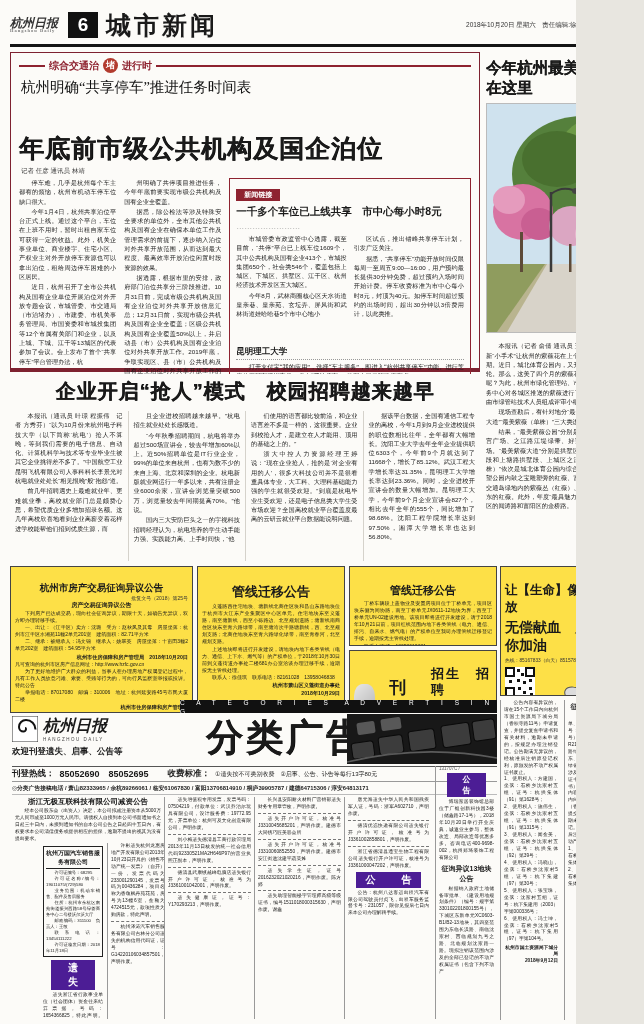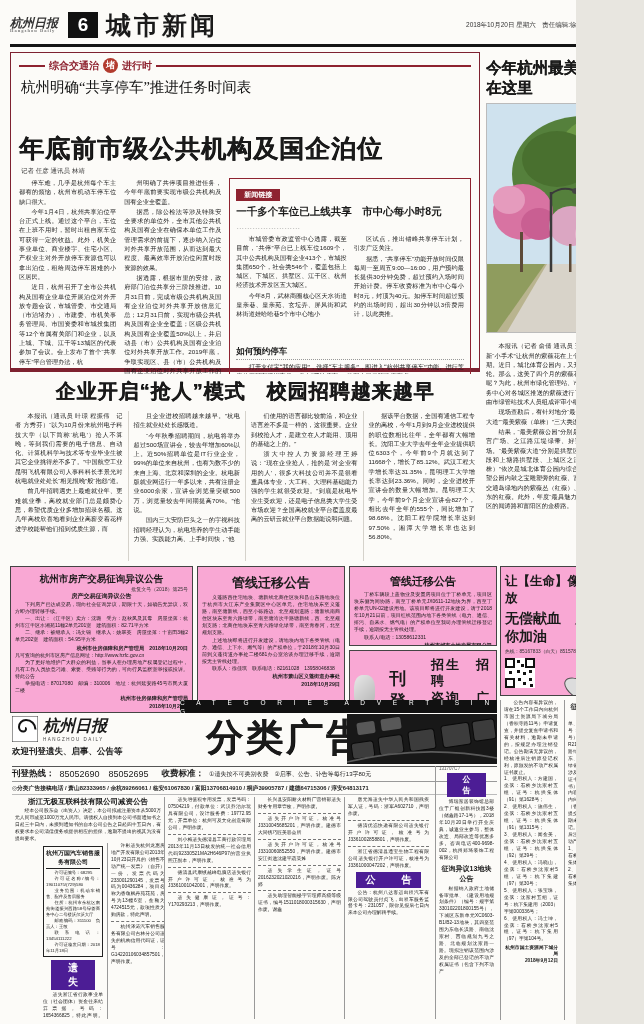--- a/index.html
+++ b/index.html
@@ -39,21 +39,21 @@
   .jobs{left:10px;top:376px;width:470px;height:186px;}
   .jobs-h{font-size:20px;font-weight:900;text-align:center;letter-spacing:1px;text-shadow:.4px 0 0 #000;margin:2px 0 6px 0;}
   .jobs-cols{display:flex;height:150px;overflow:hidden;}
   .jobs-col{width:25%;padding:0 5px;overflow:hidden;box-sizing:border-box;}
   .jobs-col + .jobs-col{border-left:1px solid #d5d2cb;}
   
   .ziwei{left:486px;top:58px;width:150px;height:504px;overflow:hidden;}
   .zw-h{font-size:15.5px;font-weight:900;line-height:1.3;text-shadow:.3px 0 0 #000;}
   .zw-photo{width:148px;height:228px;border:1px solid #bbb;margin:5px 0 4px 0;}
   
-  .box{border:1px solid #444;box-sizing:border-box;padding:6px 4px;background:#f9a8d4;overflow:hidden;}
+  .box{border:1px solid #444;box-sizing:border-box;padding:15px 4px;background:#fde047;overflow:hidden;}
   .fc{left:10px;top:566px;width:183px;height:147px;}
   .fc-title{font-size:9.5px;font-weight:900;text-align:center;}
   .fc-doc{font-size:5px;text-align:right;color:#333;}
   .fc-sub{font-size:6px;font-weight:bold;text-align:center;}
   .p5 p{margin:0;font-size:5px;line-height:1.42;text-align:justify;text-indent:2em;}
   .sig{font-size:5.2px;text-align:right;font-weight:bold;margin-top:1px;}
   .g1{left:197px;top:566px;width:148px;height:147px;}
   .gx-title{font-size:13px;font-weight:900;text-align:center;margin:1px 0 2px 0;}
   .g2{left:349px;top:566px;width:148px;height:80px;}
   .adbox{left:349px;top:650px;width:148px;height:63px;display:flex;flex-direction:column;}
@@ -71,21 +71,21 @@
   .cls-logo-row{display:flex;align-items:center;gap:5px;}
   .cls-logo-name{font-family:"Liberation Serif",serif;font-weight:bold;font-size:16px;font-style:italic;}
   .cls-logo-en{font-size:4.5px;letter-spacing:1.5px;color:#444;}
   .cls-welcome{font-size:8.5px;font-weight:900;margin-top:4px;}
   .cls-title{left:182px;top:713px;width:164px;height:50px;font-size:37px;font-weight:900;letter-spacing:3px;
              text-shadow:.6px 0 0 #000;display:flex;align-items:center;margin-left:24px;}
   .cls-photo{left:347px;top:714px;width:150px;height:50px;}
   .cls-hotrow{left:12px;top:766px;width:485px;height:14px;border-top:1px solid #555;border-bottom:1px solid #999;
               display:flex;align-items:center;gap:5px;}
   .hot-label{font-size:8.5px;font-weight:900;}
-  .hot-num{font-size:9px;font-weight:400;}
+  .hot-num{font-size:9px;font-weight:700;}
   .fee{font-size:6px;}
   .cls-agents{left:12px;top:782px;width:485px;height:12px;font-size:5.8px;font-weight:bold;
               display:flex;align-items:center;border-bottom:1px solid #bbb;}
   .cls-grid{left:12px;top:797px;width:420px;height:222px;display:flex;}
   .trk{overflow:hidden;padding:0 3px;box-sizing:border-box;}
   .trk + .trk{border-left:1px solid #999;}
   .p48 p{margin:0;font-size:4.8px;line-height:1.45;text-align:justify;text-indent:2em;}
   .sep{border-top:1px dashed #777;margin:2px 0;}
   .gray-head{background:#4c1d95;color:#fff;text-align:center;font-weight:bold;font-size:10px;
              letter-spacing:8px;padding:1px 0 1px 8px;margin:2px 8px;}
@@ -147,21 +147,21 @@
         <div class="nl-cols">
           <div class="nl-col p6">
             <p>市城管委市政监管中心透露，截至目前，“共停”平台已上线车位1609个，其中公共机构及国有企业413个，市城投集团650个，社会类546个，覆盖包括上城区、下城区、拱墅区、江干区、杭州经济技术开发区五大城区。</p>
             <p>今年8月，武林商圈核心区天水街道皇亲巷、皇亲苑、玄坛弄、屏风街和武林街道娃哈哈巷5个市中心地小</p>
           </div>
           <div class="nl-col p6">
             <p>区试点，推出错峰共享停车计划，引发广泛关注。</p>
             <p>据悉，“共享停车”功能开放时间仅限每周一至周五9:00—16:00，用户预约最长提供30分钟免费，超过预约入场时间开始计费。停车收费标准为市中心每小时8元，封顶为40元。如停车时间超过预约的出场时间，超出30分钟以3倍费用计，以此类推。</p>
           </div>
         </div>
-        <div class="nl-sub">如何预约停车</div>
+        <div class="nl-sub">昆明理工大学</div>
         <p class="nl-subbody">打开支付宝“我的应用”，选择“车主服务”，即进入“杭州共享停车”功能。进行芝麻信用和车牌绑定后，点击“预约停车”，地图上显示附近停车点。</p>
       </div>
     </div>
   </div>
 
   <div class="abs jobs">
     <div class="jobs-h">企业开启“抢人”模式　校园招聘越来越早</div>
     <div class="jobs-cols">
       <div class="jobs-col p6">
         <p>本报讯（通讯员 叶璟 程振伟　记者 方秀芬）“以为10月份来杭州电子科技大学（以下简称‘杭电’）抢人不算晚，等到我们需要的电子信息、自动化、计算机科学与技术等专业毕业生被其它企业挑得差不多了。”中国航空工业昆明飞机有限公司人事科科长李景光对杭电就业处处长“相见恨晚”般“抱怨”道。</p>
@@ -331,21 +331,21 @@
     <g fill="#585858">
       <rect x="10" y="8" width="18" height="12" rx="2" transform="rotate(-8 19 14)"></rect>
       <rect x="34" y="4" width="20" height="12" rx="2" transform="rotate(-8 44 10)"></rect>
     </g>
     <path d="M0 48 Q75 30 150 44" stroke="#777" stroke-width="1.5" fill="none" opacity="0.7"></path>
   </svg>
 
   <div class="abs cls-hotrow">
     <span class="hot-label">刊登热线：</span>
     <span class="hot-num">85052690　85052695</span>
-    <span class="hot-label" style="margin-left:8px;">收费标准：</span>
+    <span class="hot-label" style="margin-left:14px;">收费标准：</span>
     <span class="fee">①遗失按不可类别收费　②启事、公告、讣告等每行13字80元</span>
   </div>
   <div class="abs cls-agents">◎分类广告接稿电话 / 萧山82333965 / 余杭89266061 / 临安61067830 / 富阳13706814910 / 桐庐39905787 / 建德64715306 / 淳安64813171</div>
 
   <div class="abs cls-grid">
     <div class="trk p48" style="width:152px;">
       <div class="jianzi-t">浙江无极互联科技有限公司减资公告</div>
       <p>经本公司股东会（出资人）决定，本公司拟减注册资本从5000万元人民币减至1000万元人民币。请债权人自接到本公司书面通知书之日起三十日内，未接到通知书的自本公司公告之日起四十五日内，有权要求本公司清偿债务或提供相应的担保，逾期不提出的视其为没有提出要求。</p>
       <div style="display:flex;gap:4px;">
         <div style="width:72px;padding-left:28px;">

